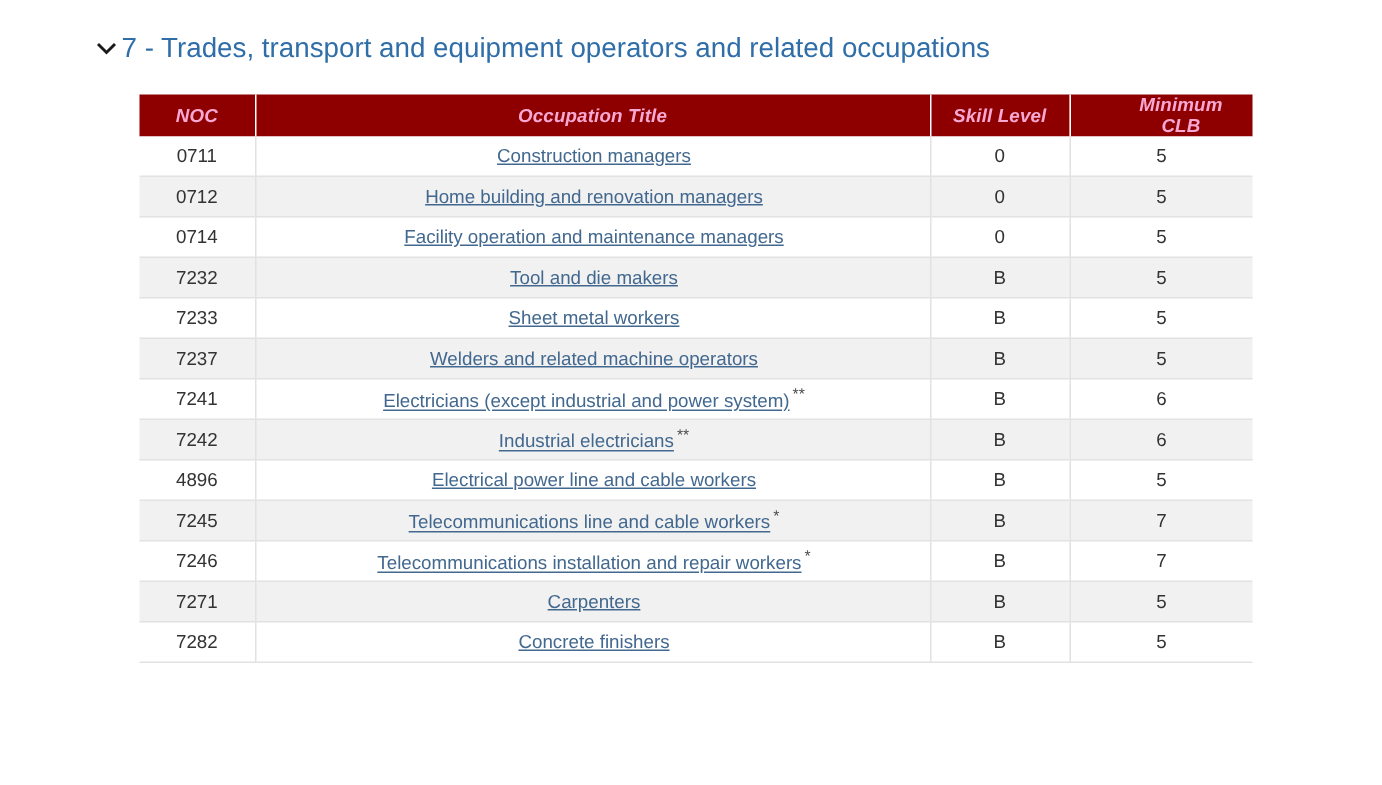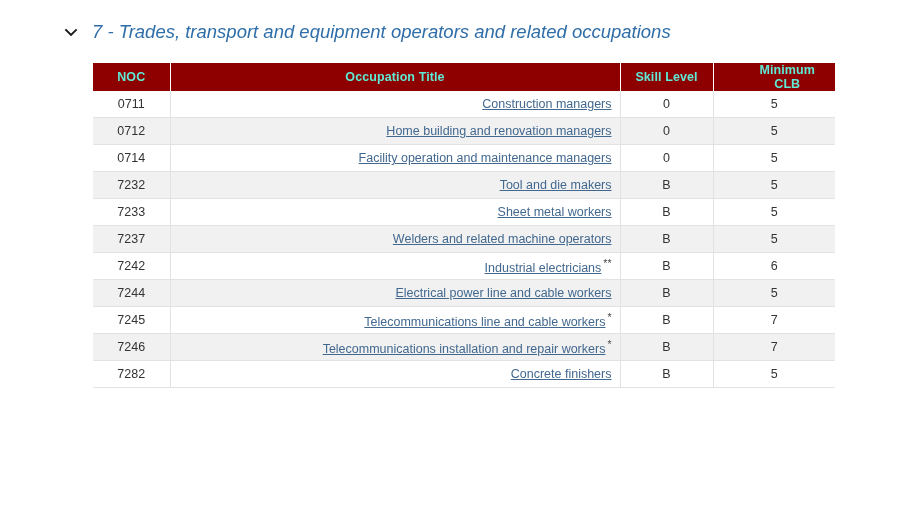--- a/index.html
+++ b/index.html
@@ -13,29 +13,28 @@
     overflow: hidden;
     font-family: "Liberation Sans", sans-serif;
     color: #333333;
     -webkit-font-smoothing: antialiased;
   }
 
   
   .section-heading {
     display: flex;
     align-items: center;
-    gap: 13px;
+    gap: 2px;
     padding: 0;
     margin: 0;
     position: absolute;
     left: 63px;
     top: 19px;
     height: 26px;
     cursor: pointer;
-    font-style: italic;
   }
   .chevron-icon {
     display: inline-block;
     width: 16px;
     height: 16px;
     position: relative;
     flex: 0 0 auto;
   }
   .chevron-icon svg { display: block; }
   .section-heading-label {
@@ -59,46 +58,47 @@
     table-layout: fixed;
     font-size: 12.5px;
   }
   table.noc-table col.c-noc   { width: 77px; }
   table.noc-table col.c-title { width: 450px; }
   table.noc-table col.c-skill { width: 93px; }
   table.noc-table col.c-clb   { width: 122px; }
 
   table.noc-table thead th {
     background: #8e0000;
-    color: #5eead4;
+    color: #f9a8d4;
     font-weight: bold;
     font-size: 12.5px;
     height: 19px;
     padding: 0 6px;
     text-align: center;
     vertical-align: middle;
     border-right: 1px solid #ffffff;
     letter-spacing: 0.1px;
+    font-style: italic;
   }
   table.noc-table thead th:last-child { border-right: none; padding-left: 32px; }
 
   table.noc-table tbody td {
     height: 26px;
     padding: 0 8px;
     border-bottom: 1px solid #e2e2e2;
     border-right: 1px solid #e2e2e2;
     vertical-align: middle;
     font-size: 12.5px;
     color: #333333;
     text-align: center;
     background: transparent;
   }
   table.noc-table tbody td:last-child { border-right: none; }
   table.noc-table tbody td.cell-title {
-    text-align: right;
+    text-align: center;
     padding-left: 10px;
   }
   table.noc-table tbody tr:nth-child(odd)  { background: #ffffff; }
   table.noc-table tbody tr:nth-child(even) { background: #f1f1f1; }
 
   table.noc-table tbody td.cell-noc {
     border-right: 1px solid #e2e2e2;
   }
 
   a.occ-link {
@@ -174,42 +174,54 @@
           <td>B</td>
           <td>5</td>
         </tr>
         <tr>
           <td class="cell-noc">7237</td>
           <td class="cell-title"><a class="occ-link">Welders and related machine operators</a></td>
           <td>B</td>
           <td>5</td>
         </tr>
         <tr>
+          <td class="cell-noc">7241</td>
+          <td class="cell-title"><a class="occ-link">Electricians (except industrial and power system)</a><span class="occ-note">**</span></td>
+          <td>B</td>
+          <td>6</td>
+        </tr>
+        <tr>
           <td class="cell-noc">7242</td>
           <td class="cell-title"><a class="occ-link">Industrial electricians</a><span class="occ-note">**</span></td>
           <td>B</td>
           <td>6</td>
         </tr>
         <tr>
-          <td class="cell-noc">7244</td>
+          <td class="cell-noc">4896</td>
           <td class="cell-title"><a class="occ-link">Electrical power line and cable workers</a></td>
           <td>B</td>
           <td>5</td>
         </tr>
         <tr>
           <td class="cell-noc">7245</td>
           <td class="cell-title"><a class="occ-link">Telecommunications line and cable workers</a><span class="occ-note">*</span></td>
           <td>B</td>
           <td>7</td>
         </tr>
         <tr>
           <td class="cell-noc">7246</td>
           <td class="cell-title"><a class="occ-link">Telecommunications installation and repair workers</a><span class="occ-note">*</span></td>
           <td>B</td>
           <td>7</td>
+        </tr>
+        <tr>
+          <td class="cell-noc">7271</td>
+          <td class="cell-title"><a class="occ-link">Carpenters</a></td>
+          <td>B</td>
+          <td>5</td>
         </tr>
         <tr>
           <td class="cell-noc">7282</td>
           <td class="cell-title"><a class="occ-link">Concrete finishers</a></td>
           <td>B</td>
           <td>5</td>
         </tr>
       </tbody>
   </table>
 </div>

